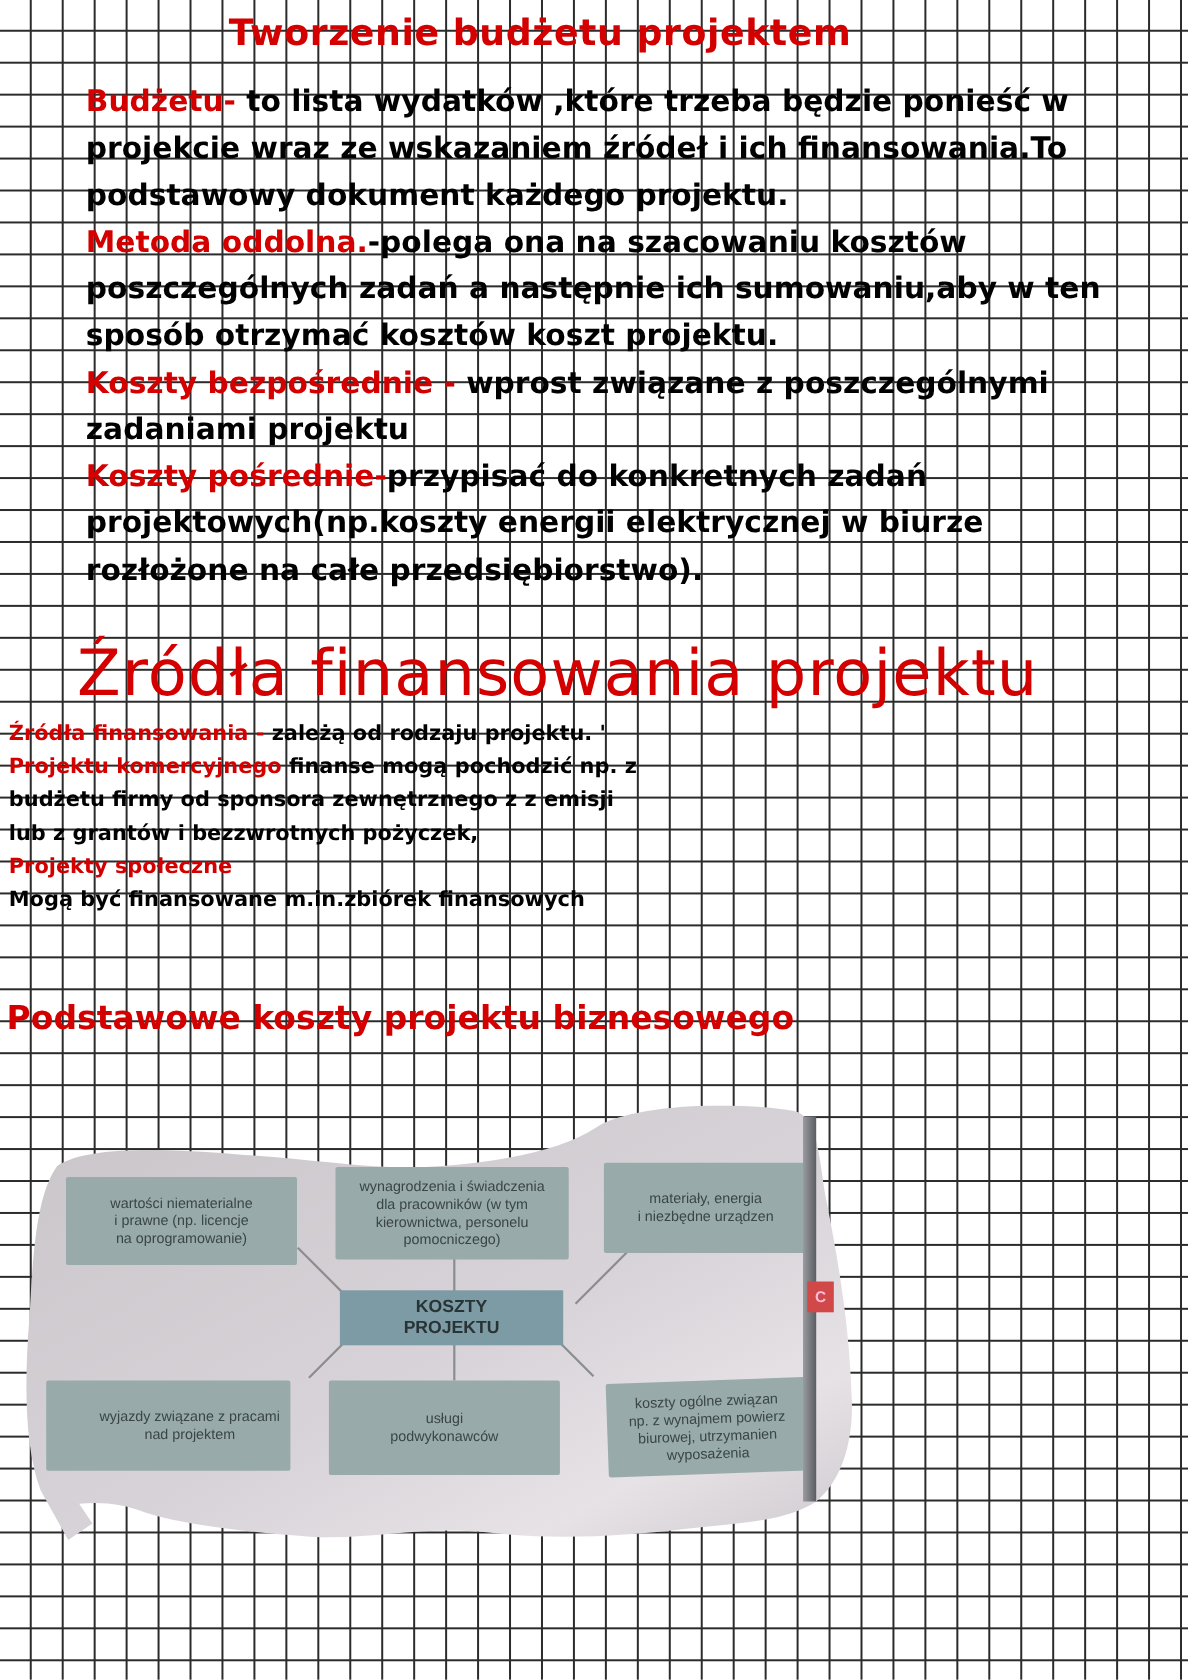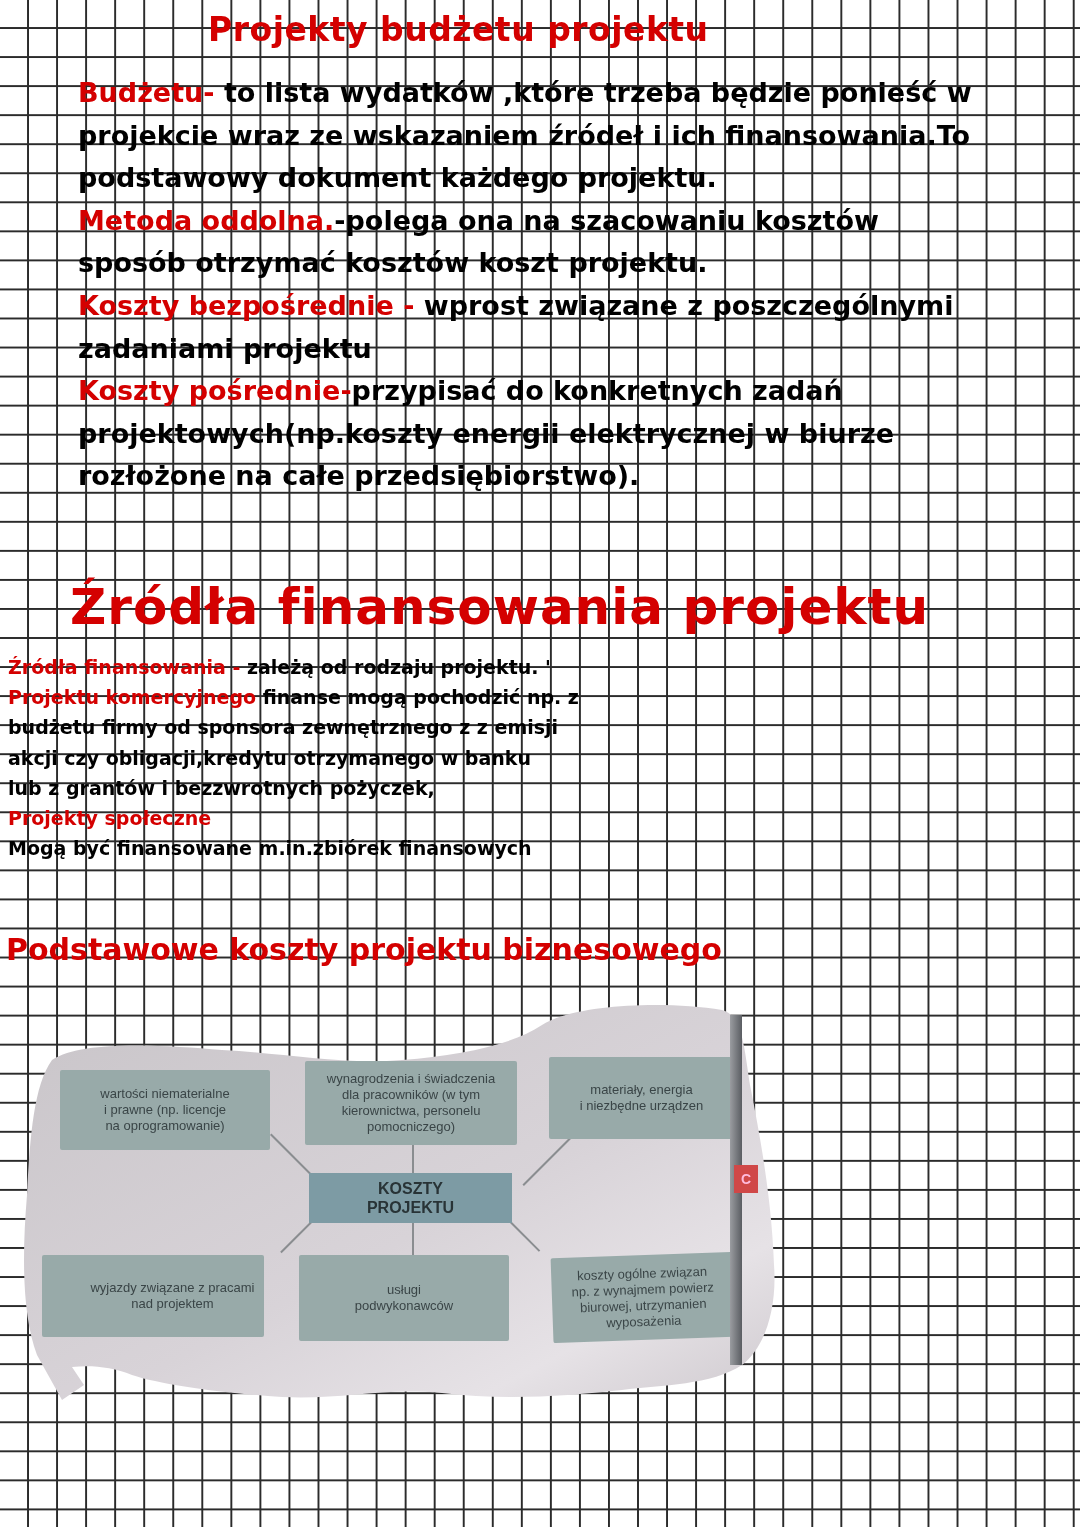--- a/index.html
+++ b/index.html
@@ -28,36 +28,35 @@
     }
     .block1 {
       left: 78px; top: 72px; width: 960px;
       font-size: 27px; font-weight: bold;
       line-height: 42.6px;
     }
     .block1 .line { white-space: nowrap; display: block; }
 
     .title2 {
       left: 70px; top: 578px;
-      font-size: 50px; font-weight: bold;
+      font-size: 58px; font-weight: normal;
       letter-spacing: 1px;
       white-space: nowrap;
     }
     .block2 {
       left: 8px; top: 652px; width: 620px;
       font-size: 19px; font-weight: bold;
       line-height: 30.2px;
     }
     .block2 .line { white-space: nowrap; display: block; }
 
     .title3 {
       left: 6px; top: 908px;
       font-size: 30px; font-weight: bold;
       white-space: nowrap;
-      margin-top: 24px;
     }
 
     
     .photo {
       left: 22px; top: 1005px;
       width: 740px; height: 395px;
     }
     .photo svg.paper { position: absolute; left: 0; top: 0; }
     .dbox {
       position: absolute;
@@ -90,42 +89,42 @@
     .red-tab {
       position: absolute; left: 712px; top: 160px; width: 24px; height: 28px;
       background: #d04848; color: #fbd; font-size: 14px; font-weight: bold;
       font-family: "Liberation Sans", sans-serif;
       display: flex; align-items: center; justify-content: center;
     }
   </style>
 </head>
 <body>
 
-<div class="abs title1 red">Projekty budżetu projektu</div>
+<div class="abs title1 red">Tworzenie budżetu projektem</div>
 
 <div class="abs block1">
   <span class="line"><span class="red">Budżetu- </span><span>to lista wydatków ,które trzeba będzie ponieść w</span></span>
   <span class="line"><span>projekcie wraz ze wskazaniem źródeł i ich finansowania.To</span></span>
   <span class="line"><span>podstawowy dokument każdego projektu.</span></span>
   <span class="line"><span class="red">Metoda oddolna.</span><span>-polega ona na szacowaniu kosztów</span></span>
+  <span class="line"><span>poszczególnych zadań a następnie ich sumowaniu,aby w ten</span></span>
   <span class="line"><span>sposób otrzymać kosztów koszt projektu.</span></span>
   <span class="line"><span class="red">Koszty bezpośrednie - </span><span>wprost związane z poszczególnymi</span></span>
   <span class="line"><span>zadaniami projektu</span></span>
   <span class="line"><span class="red">Koszty pośrednie-</span><span>przypisać do konkretnych zadań</span></span>
   <span class="line"><span>projektowych(np.koszty energii elektrycznej w biurze</span></span>
   <span class="line"><span>rozłożone na całe przedsiębiorstwo).</span></span>
 </div>
 
 <div class="abs title2 red">Źródła finansowania projektu</div>
 
 <div class="abs block2">
   <span class="line"><span class="red">Źródła finansowania - </span><span>zależą  od rodzaju projektu. '</span></span>
   <span class="line"><span class="red">Projektu komercyjnego </span><span>finanse mogą pochodzić np. z</span></span>
   <span class="line"><span>budżetu firmy od sponsora zewnętrznego z  z emisji</span></span>
-  <span class="line"><span>akcji czy  obligacji,kredytu  otrzymanego w banku</span></span>
   <span class="line"><span>lub z grantów i  bezzwrotnych pożyczek,</span></span>
   <span class="line"><span class="red">Projekty społeczne</span></span>
   <span class="line"><span>Mogą  być finansowane m.in.zbiórek finansowych</span></span>
 </div>
 
 <div class="abs title3 red">Podstawowe koszty projektu biznesowego</div>
 
 <div class="abs photo">
   <svg class="paper" width="770" height="420" viewBox="0 0 770 420">
     <defs>

